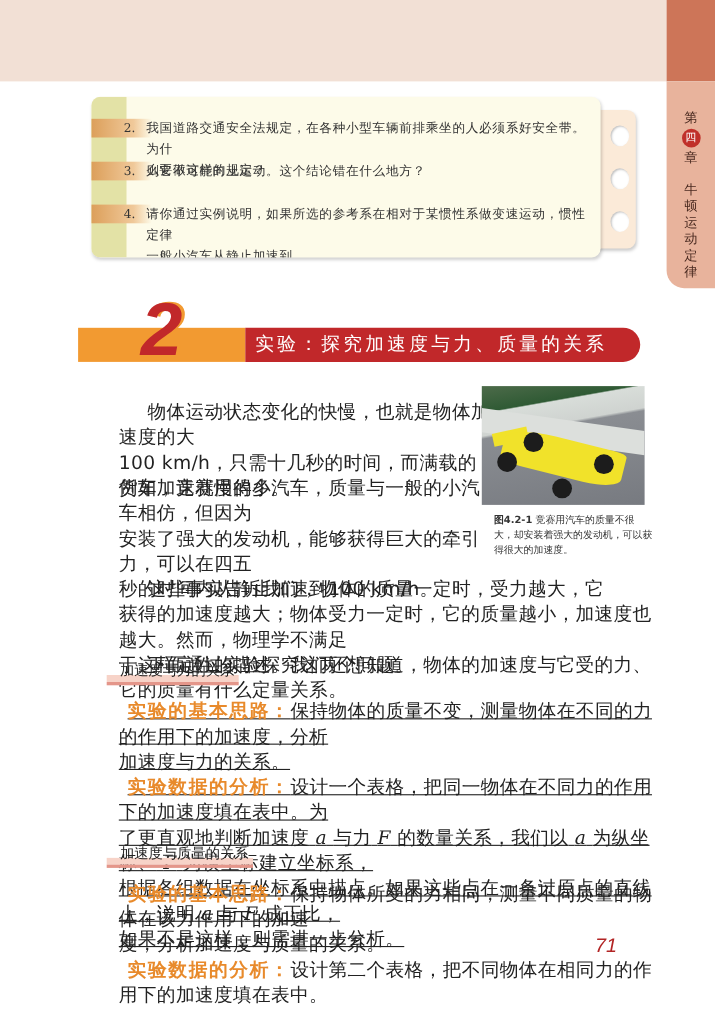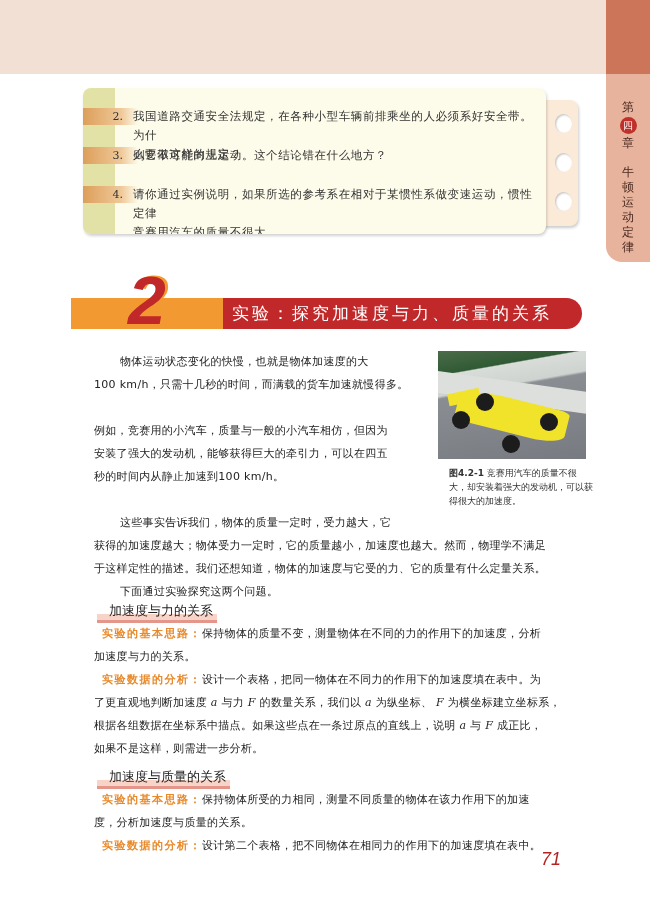--- a/index.html
+++ b/index.html
@@ -84,23 +84,23 @@
   }
   .sec-num {
     position: absolute; left: 128px; top: 268px; width: 60px; height: 64px;
     font-family: "Liberation Sans", sans-serif; font-weight: bold; font-style: italic;
     font-size: 68px; line-height: 64px; color: #c1282a;
     text-shadow: 3px -1px 0 #f29a31;
   }
 
   
   .p {
-    position: absolute; font-size: 11px; line-height: 23px; color: #222;
+    position: absolute; font-size: 17px; line-height: 23px; color: #222;
     font-family: "DejaVu Sans", sans-serif; letter-spacing: 0.3px;
-    margin: 2px;
+    margin: 16px;
   }
   .car {
     position: absolute; left: 438px; top: 351px; width: 148px; height: 108px;
     background: linear-gradient(170deg, #4d6b4a 0%, #2f5a34 18%, #d8ddd9 19%, #cfd3d0 34%, #8a8d92 36%, #777a80 100%);
     overflow: hidden;
   }
   .car .wall {
     position: absolute; left: 0; top: 20px; width: 148px; height: 22px;
     background: #dcdfdc; transform: skewY(8deg); transform-origin: left top;
   }
@@ -174,21 +174,21 @@
     <span class="num">3.</span>
     <div class="txt" style="top:-1px">
         <div>则它不可能向上运动。这个结论错在什么地方？</div>
       </div>
   </div>
   <div class="item" style="top:98px">
     <div class="num-bg"></div>
     <span class="num">4.</span>
     <div class="txt" style="top:-1px">
         <div>请你通过实例说明，如果所选的参考系在相对于某惯性系做变速运动，惯性定律</div>
-        <div>竞赛用汽车的质量不很大。</div>
+        <div>一般小汽车从静止加速到。</div>
       </div>
   </div>
 </div>
 
 <div class="sec-orange"></div>
 <div class="sec-red"></div>
 <div class="sec-num">2</div>
 <div class="sec-title">实验：探究加速度与力、质量的关系</div>
 
 <div class="p" style="left:92px; top:348px; width:340px;">
@@ -215,21 +215,21 @@
   <div class="wheel" style="left:64px; top:84px"></div>
   <div class="wheel" style="left:38px; top:42px"></div>
   <div class="wheel" style="left:102px; top:62px"></div>
 </div>
 <div class="caption">
   <b>图4.2-1</b>
   <span>竞赛用汽车的质量不很大，却安装着强大的发动机，可以获得很大的加速度。</span>
 </div>
 
 <div class="subhead" style="top:602px">加速度与力的关系</div>
-<div class="p" style="left:92px; top:620px; width:500px;">
+<div class="p" style="left:92px; top:620px; width:500px;text-decoration:underline;">
   <div style="text-indent:8px"><span class="lbl">实验的基本思路：</span><span>保持物体的质量不变，测量物体在不同的力的作用下的加速度，分析</span></div>
   <div>加速度与力的关系。</div>
   <div style="text-indent:8px"><span class="lbl">实验数据的分析：</span><span>设计一个表格，把同一物体在不同力的作用下的加速度填在表中。为</span></div>
   <div><span>了更直观地判断加速度</span> <i class="v">a</i> <span>与力</span> <i class="v">F</i> <span>的数量关系，我们以</span> <i class="v">a</i> <span>为纵坐标、</span> <i class="v">F</i> <span>为横坐标建立坐标系，</span></div>
   <div><span>根据各组数据在坐标系中描点。如果这些点在一条过原点的直线上，说明</span> <i class="v">a</i> <span>与</span> <i class="v">F</i> <span>成正比，</span></div>
   <div>如果不是这样，则需进一步分析。</div>
 </div>
 
 <div class="subhead" style="top:768px">加速度与质量的关系</div>
 <div class="p" style="left:92px; top:786px; width:500px;">

